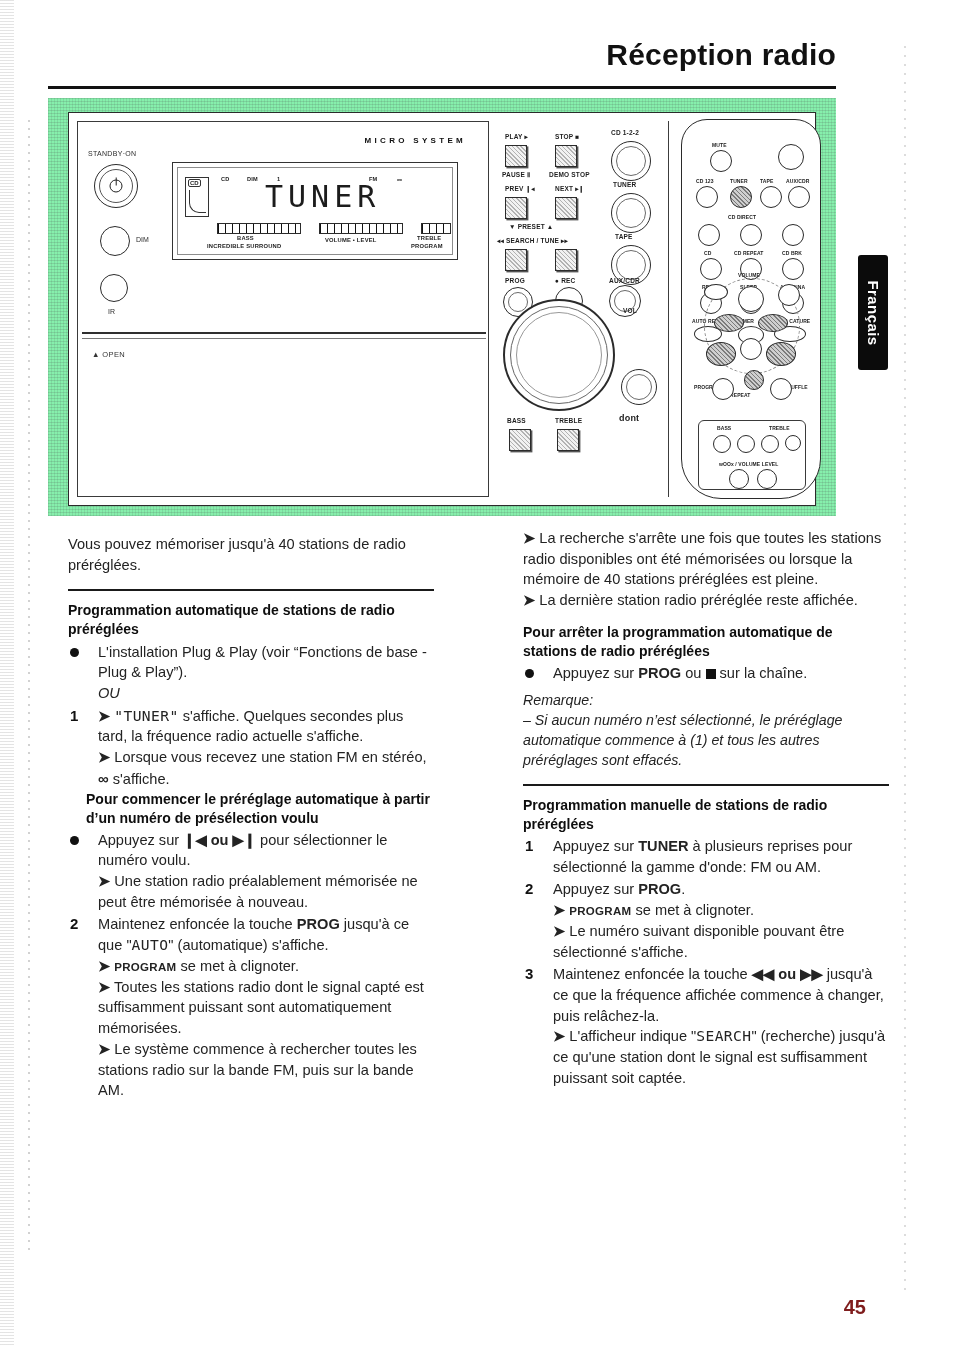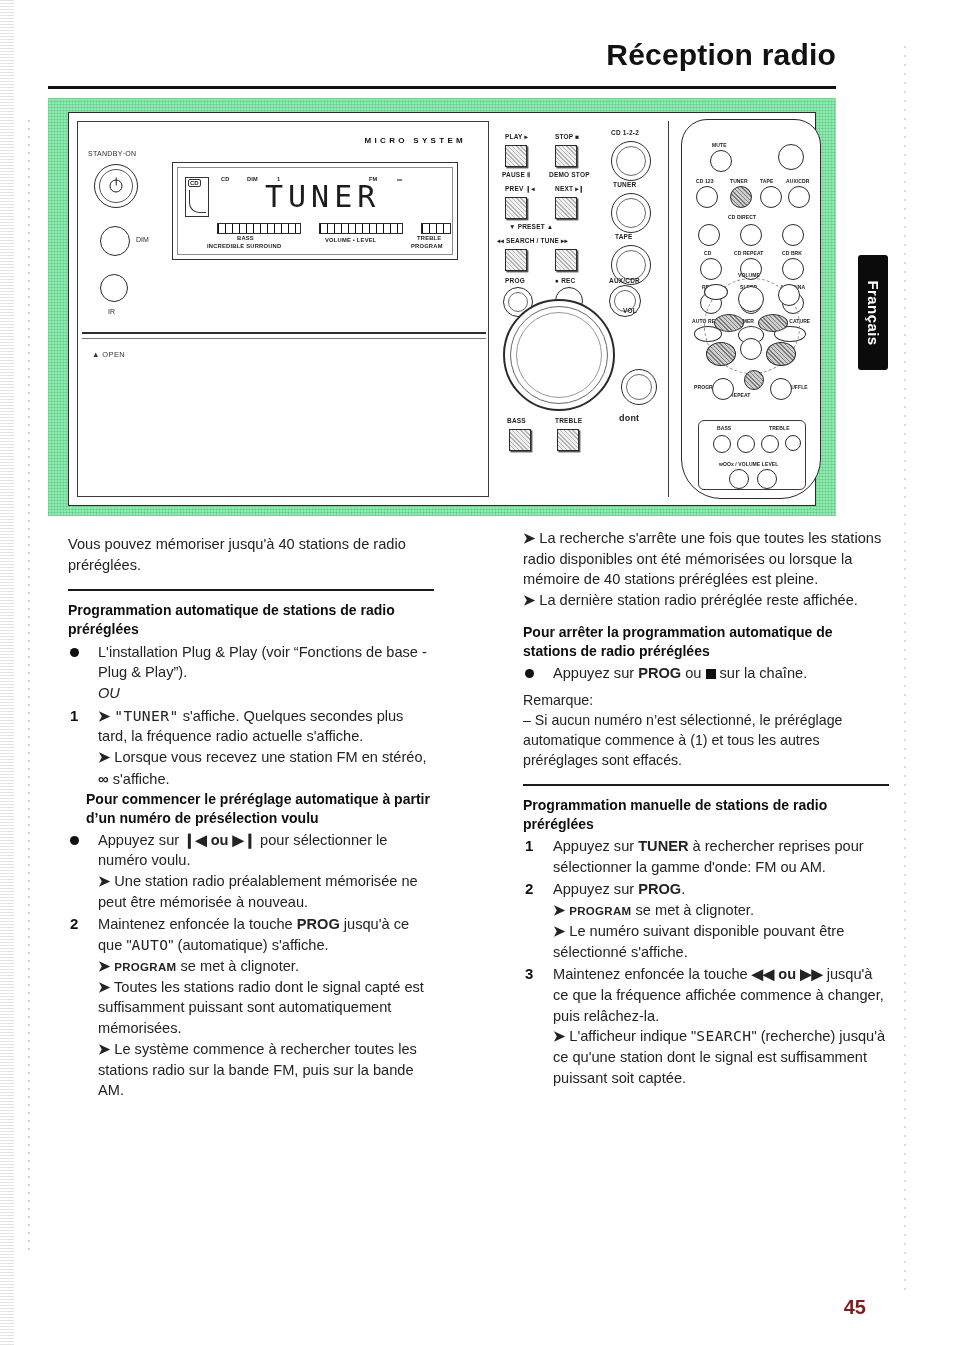--- a/index.html
+++ b/index.html
@@ -360,20 +360,21 @@
   p.body {
     margin: 0;
     font-size: 14.6px;
     line-height: 1.42;
     color: #232323;
   }
   p.note-it {
     margin: 0;
     font-size: 14.2px;
     line-height: 1.42;
+    font-style: italic;
     color: #232323;
   }
   .rule {
     height: 2px;
     background: #1a1a1a;
     margin: 14px 0 10px 0;
   }
   .rule.thin { height: 1.6px; }
 
   .item { position: relative; padding-left: 30px; margin-top: 2px; }
@@ -644,21 +645,21 @@
 
     <p class="note-it">Remarque:</p>
     <p class="note-it">–  Si aucun numéro n’est sélectionné, le préréglage automatique commence à (1) et tous les autres préréglages sont effacés.</p>
 
     <div class="rule thin"></div>
 
     <h3 class="sub">Programmation manuelle de stations de radio préréglées</h3>
 
     <div class="item">
       <span class="marker">1</span>
-      <p class="body"><span>Appuyez sur </span><span class="b">TUNER</span><span> à rechercher reprises pour sélectionner la gamme d'onde: FM ou AM.</span></p>
+      <p class="body"><span>Appuyez sur </span><span class="b">TUNER</span><span> à plusieurs reprises pour sélectionné la gamme d'onde: FM ou AM.</span></p>
     </div>
 
     <div class="item">
       <span class="marker">2</span>
       <p class="body"><span>Appuyez sur </span><span class="b">PROG</span><span>.</span></p>
       <p class="body arrow-line"><span class="arr">➤</span> <span class="smallcaps">PROGRAM</span><span> se met à clignoter.</span></p>
       <p class="body arrow-line"><span class="arr">➤</span> <span>Le numéro suivant disponible pouvant être sélectionné s'affiche.</span></p>
     </div>
 
     <div class="item">

